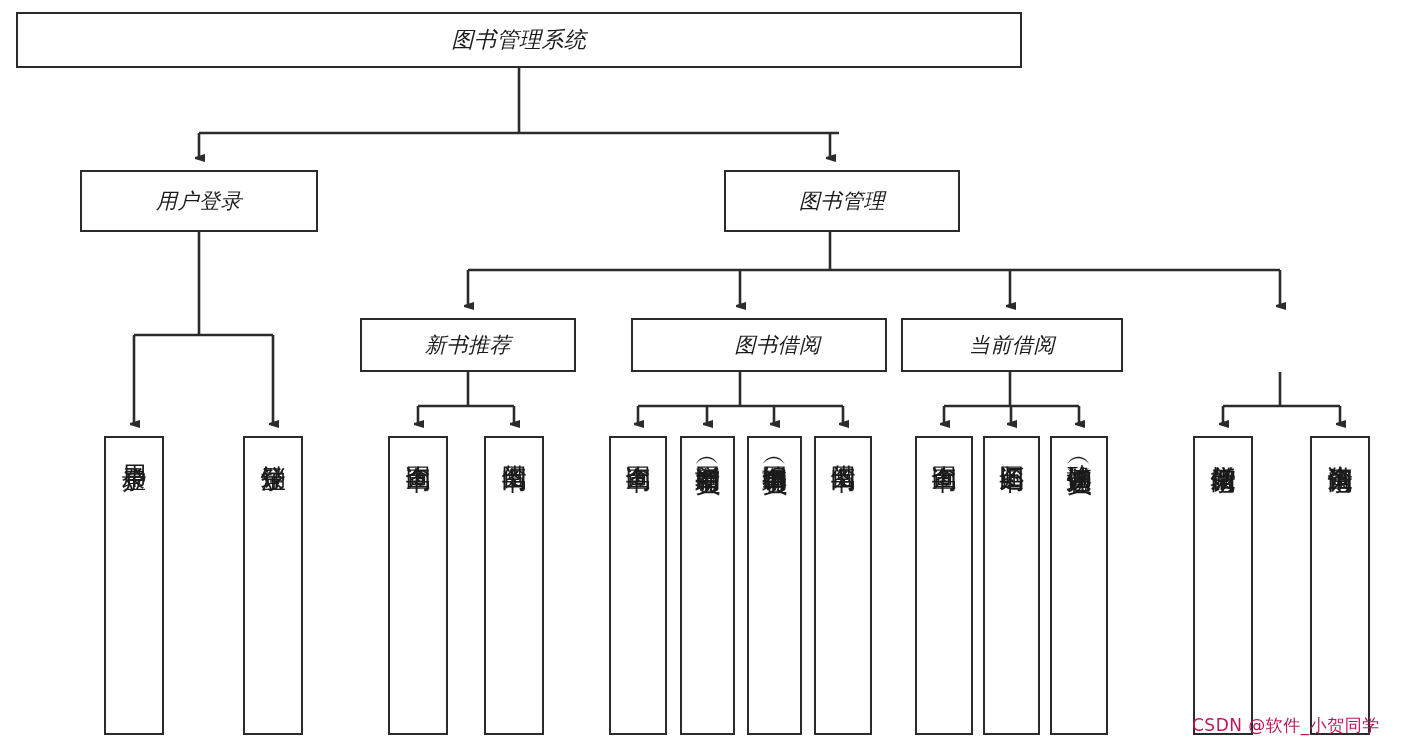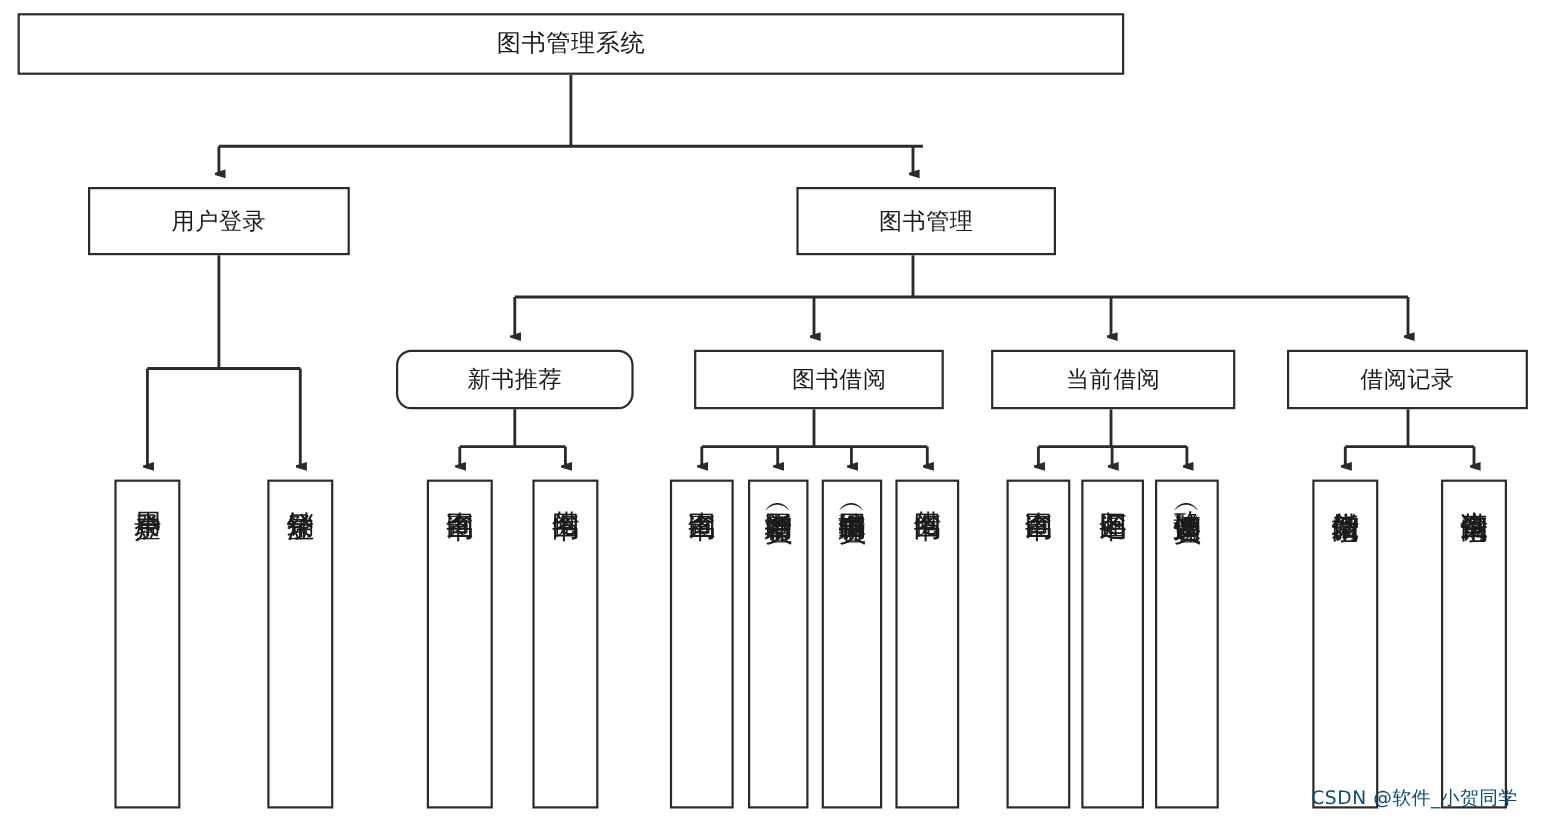--- a/index.html
+++ b/index.html
@@ -37,41 +37,42 @@
     text-align: center;
   }
   .node .label {
     line-height: 1.18;
     letter-spacing: 0.5px;
   }
   
   .node.h .label {
     font-size: 21px;
     white-space: nowrap;
+    font-style: italic;
   }
   .node.root .label {
     font-size: 22px;
   }
   
   .node.v {
     align-items: flex-start;
     justify-content: center;
     padding-top: 7px;
   }
   .node.v .label {
     writing-mode: vertical-rl;
     text-orientation: upright;
     font-size: 25px;
     line-height: 1.02;
     letter-spacing: 1px;
     white-space: nowrap;
   }
   .watermark {
     position: absolute;
-    color: #0c4a6e;
+    color: #be185d;
     font-size: 17px;
     white-space: nowrap;
     letter-spacing: 0.5px;
   }
 </style>
 </head>
 <body>
 
 <div id="canvas">
 
@@ -129,31 +130,28 @@
     <span class="label">图书管理系统</span>
   </div>
 
   <div class="node h" style="left:80px; top:170px; width:238px; height:62px;">
     <span class="label">用户登录</span>
   </div>
   <div class="node h" style="left:712px; top:170px; width:236px; height:62px;margin-left:12px;">
     <span class="label">图书管理</span>
   </div>
 
-  <div class="node h" style="left:360px; top:318px; width:216px; height:54px;border-radius:14px;">
+  <div class="node h" style="left:360px; top:318px; width:216px; height:54px;">
     <span class="label">新书推荐</span>
   </div>
-  <div class="node h" style="left:631px; top:318px; width:227px; height:54px;padding-left:37px;">
+  <div class="node h" style="left:631px; top:318px; width:256px; height:54px;padding-left:37px;">
     <span class="label">图书借阅</span>
   </div>
   <div class="node h" style="left:901px; top:318px; width:222px; height:54px;">
     <span class="label">当前借阅</span>
-  </div>
-  <div class="node h" style="left:1170px; top:318px; width:219px; height:54px;">
-    <span class="label">借阅记录</span>
   </div>
 
   <div class="node v" style="left:104px; top:436px; width:60px; height:299px;">
     <span class="label">用户登录</span>
   </div>
   <div class="node v" style="left:243px; top:436px; width:60px; height:299px;">
     <span class="label">注销登录</span>
   </div>
 
   <div class="node v" style="left:388px; top:436px; width:60px; height:299px;">

